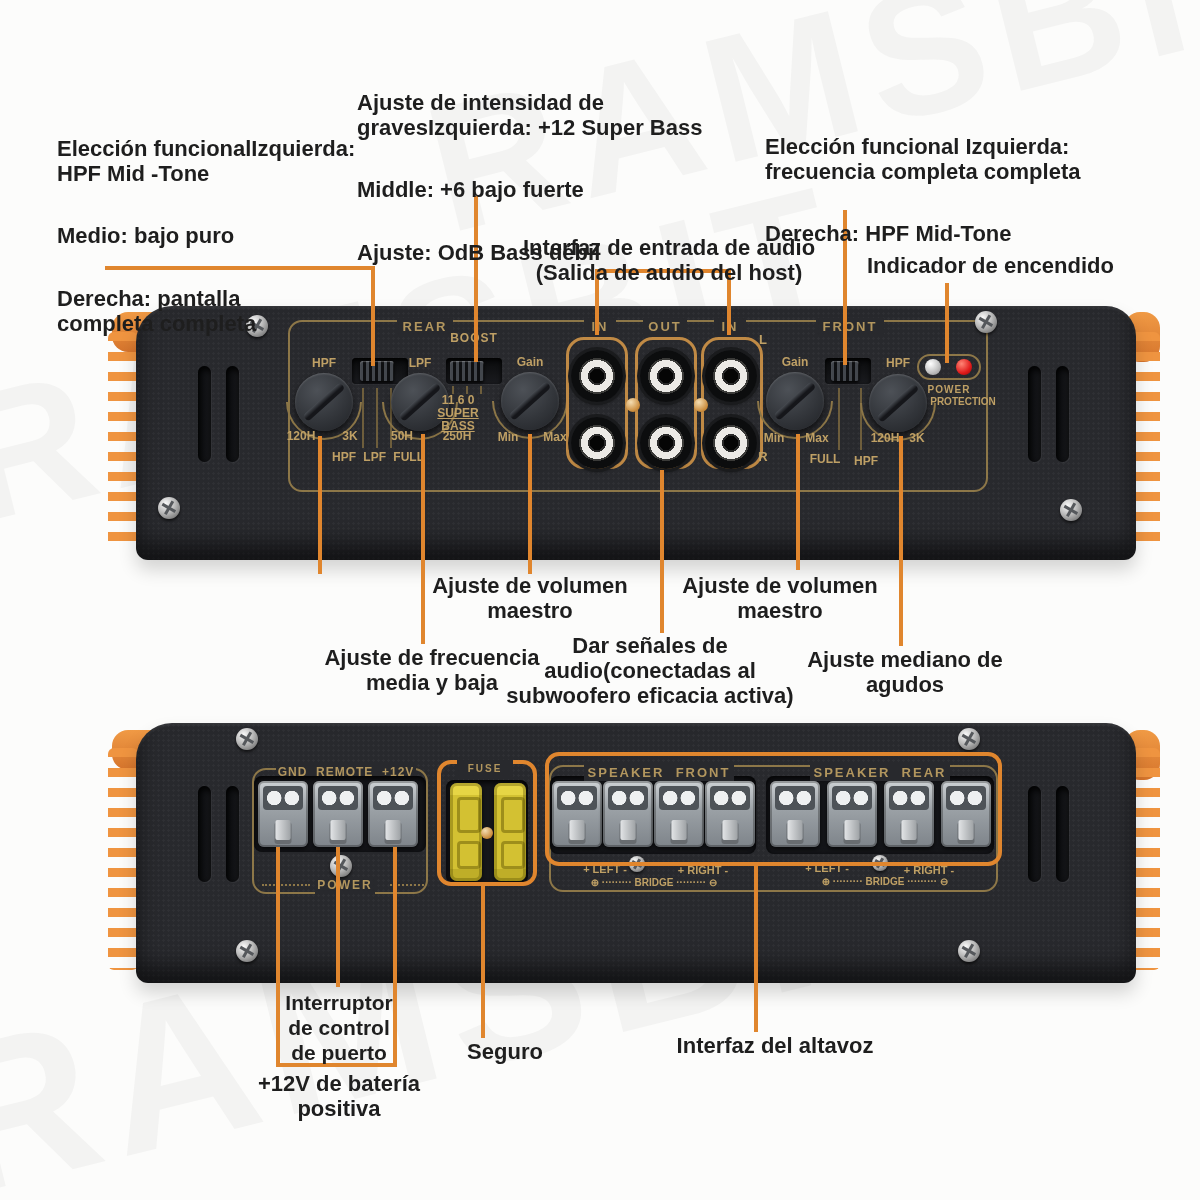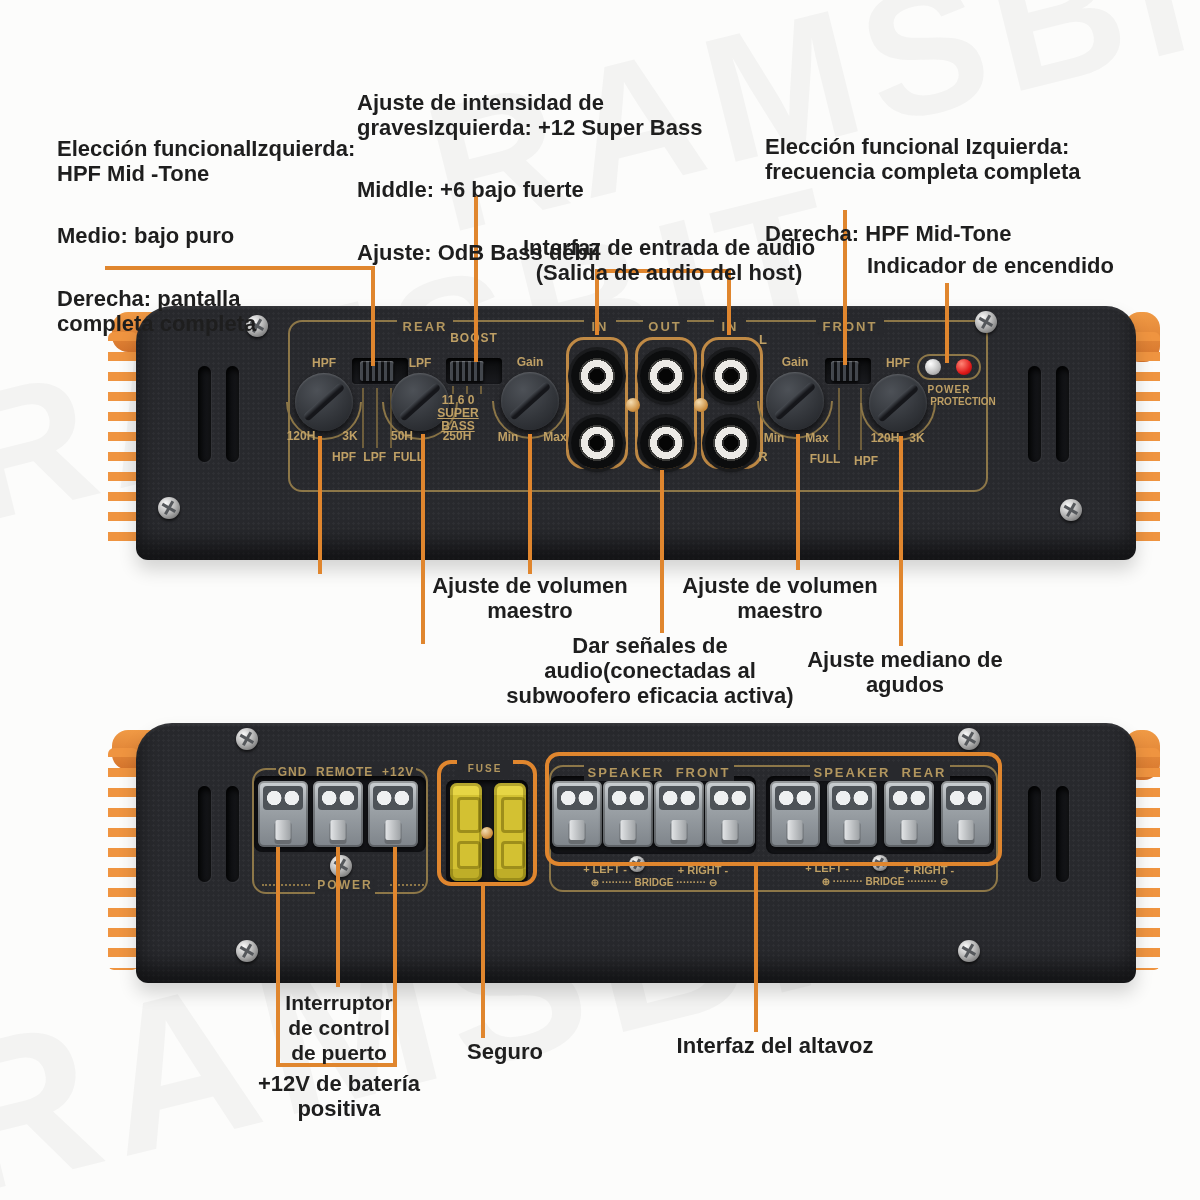--- a/index.html
+++ b/index.html
@@ -117,20 +117,22 @@
     <p>Derecha: HPF Mid-Tone</p>
   </div>
   <div class="ann center" style="left:504px; top:213px; width:330px;margin-top:23px;">Interfaz de entrada de audio
 (Salida de audio del host)</div>
   <div class="ann" style="left:867px; top:254px;">Indicador de encendido</div>
 
   <div class="ann center" style="left:430px; top:574px; width:200px;">Ajuste de volumen
 maestro</div>
   <div class="ann center" style="left:680px; top:574px; width:200px;">Ajuste de volumen
 maestro</div>
+  <div class="ann center" style="left:312px; top:646px; width:240px;">Ajuste de frecuencia
+media y baja</div>
   <div class="ann center" style="left:505px; top:634px; width:290px;">Dar señales de
 audio(conectadas al
 subwoofero eficacia activa)</div>
   <div class="ann center" style="left:795px; top:648px; width:220px;">Ajuste mediano de
 agudos</div>
 
   <div class="ann center" style="left:280px; top:990px; width:118px; font-size:21px; line-height:1.2;">Interruptor
 de control
 de puerto</div>
   <div class="ann center" style="left:214px; top:1072px; width:250px;">+12V de batería

